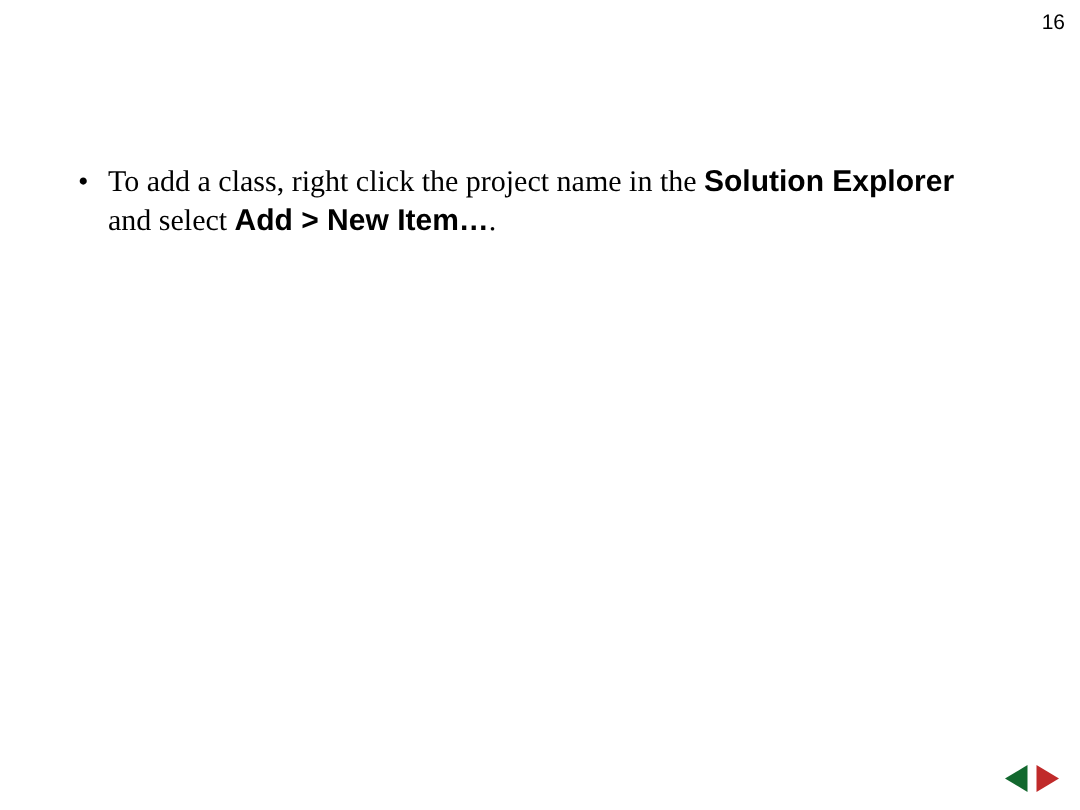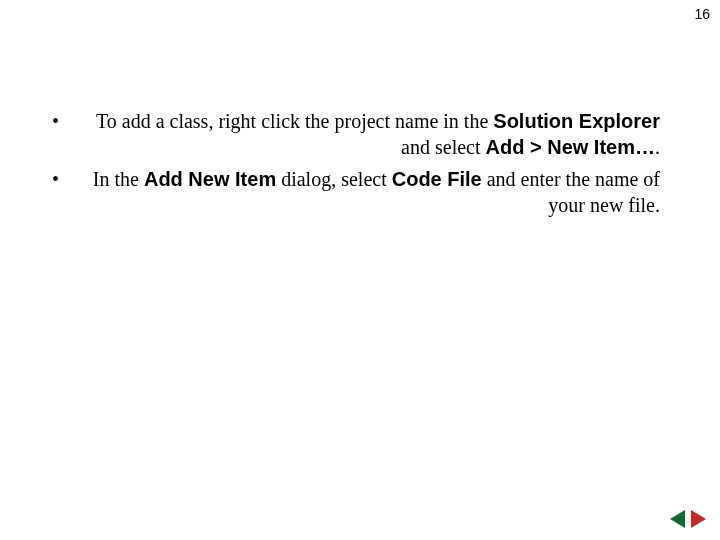--- a/index.html
+++ b/index.html
@@ -33,21 +33,20 @@
     font-weight: bold;
     line-height: 1.25;
   }
   .body {
     position: absolute;
     top: 108px;
     left: 50px;
     width: 610px;
     font-size: 20px;
     line-height: 1.3;
-    text-align: right;
   }
   .body ul {
     list-style: none;
     margin: 0;
     padding: 0;
   }
   .body li {
     position: relative;
     padding-left: 22px;
     margin-bottom: 6px;
@@ -100,23 +99,20 @@
 <div class="slide">
 
   <div class="page-number">16</div>
 
 
   <div class="body">
     <ul>
       <li>
         <span>To add a class, right click the project name in the </span><span class="ui">Solution Explorer</span><span> and select </span><span class="ui">Add &gt; New Item…</span><span>.</span>
       </li>
-      <li>
-        <span>In the </span><span class="ui">Add New Item</span><span> dialog, select </span><span class="ui">Code File</span><span> and enter the name of your new file.</span>
-      </li>
     </ul>
   </div>
 
   <div class="footer">
     <div class="nav">
       <div class="tri left"></div>
       <div class="tri right"></div>
     </div>
   </div>
 

